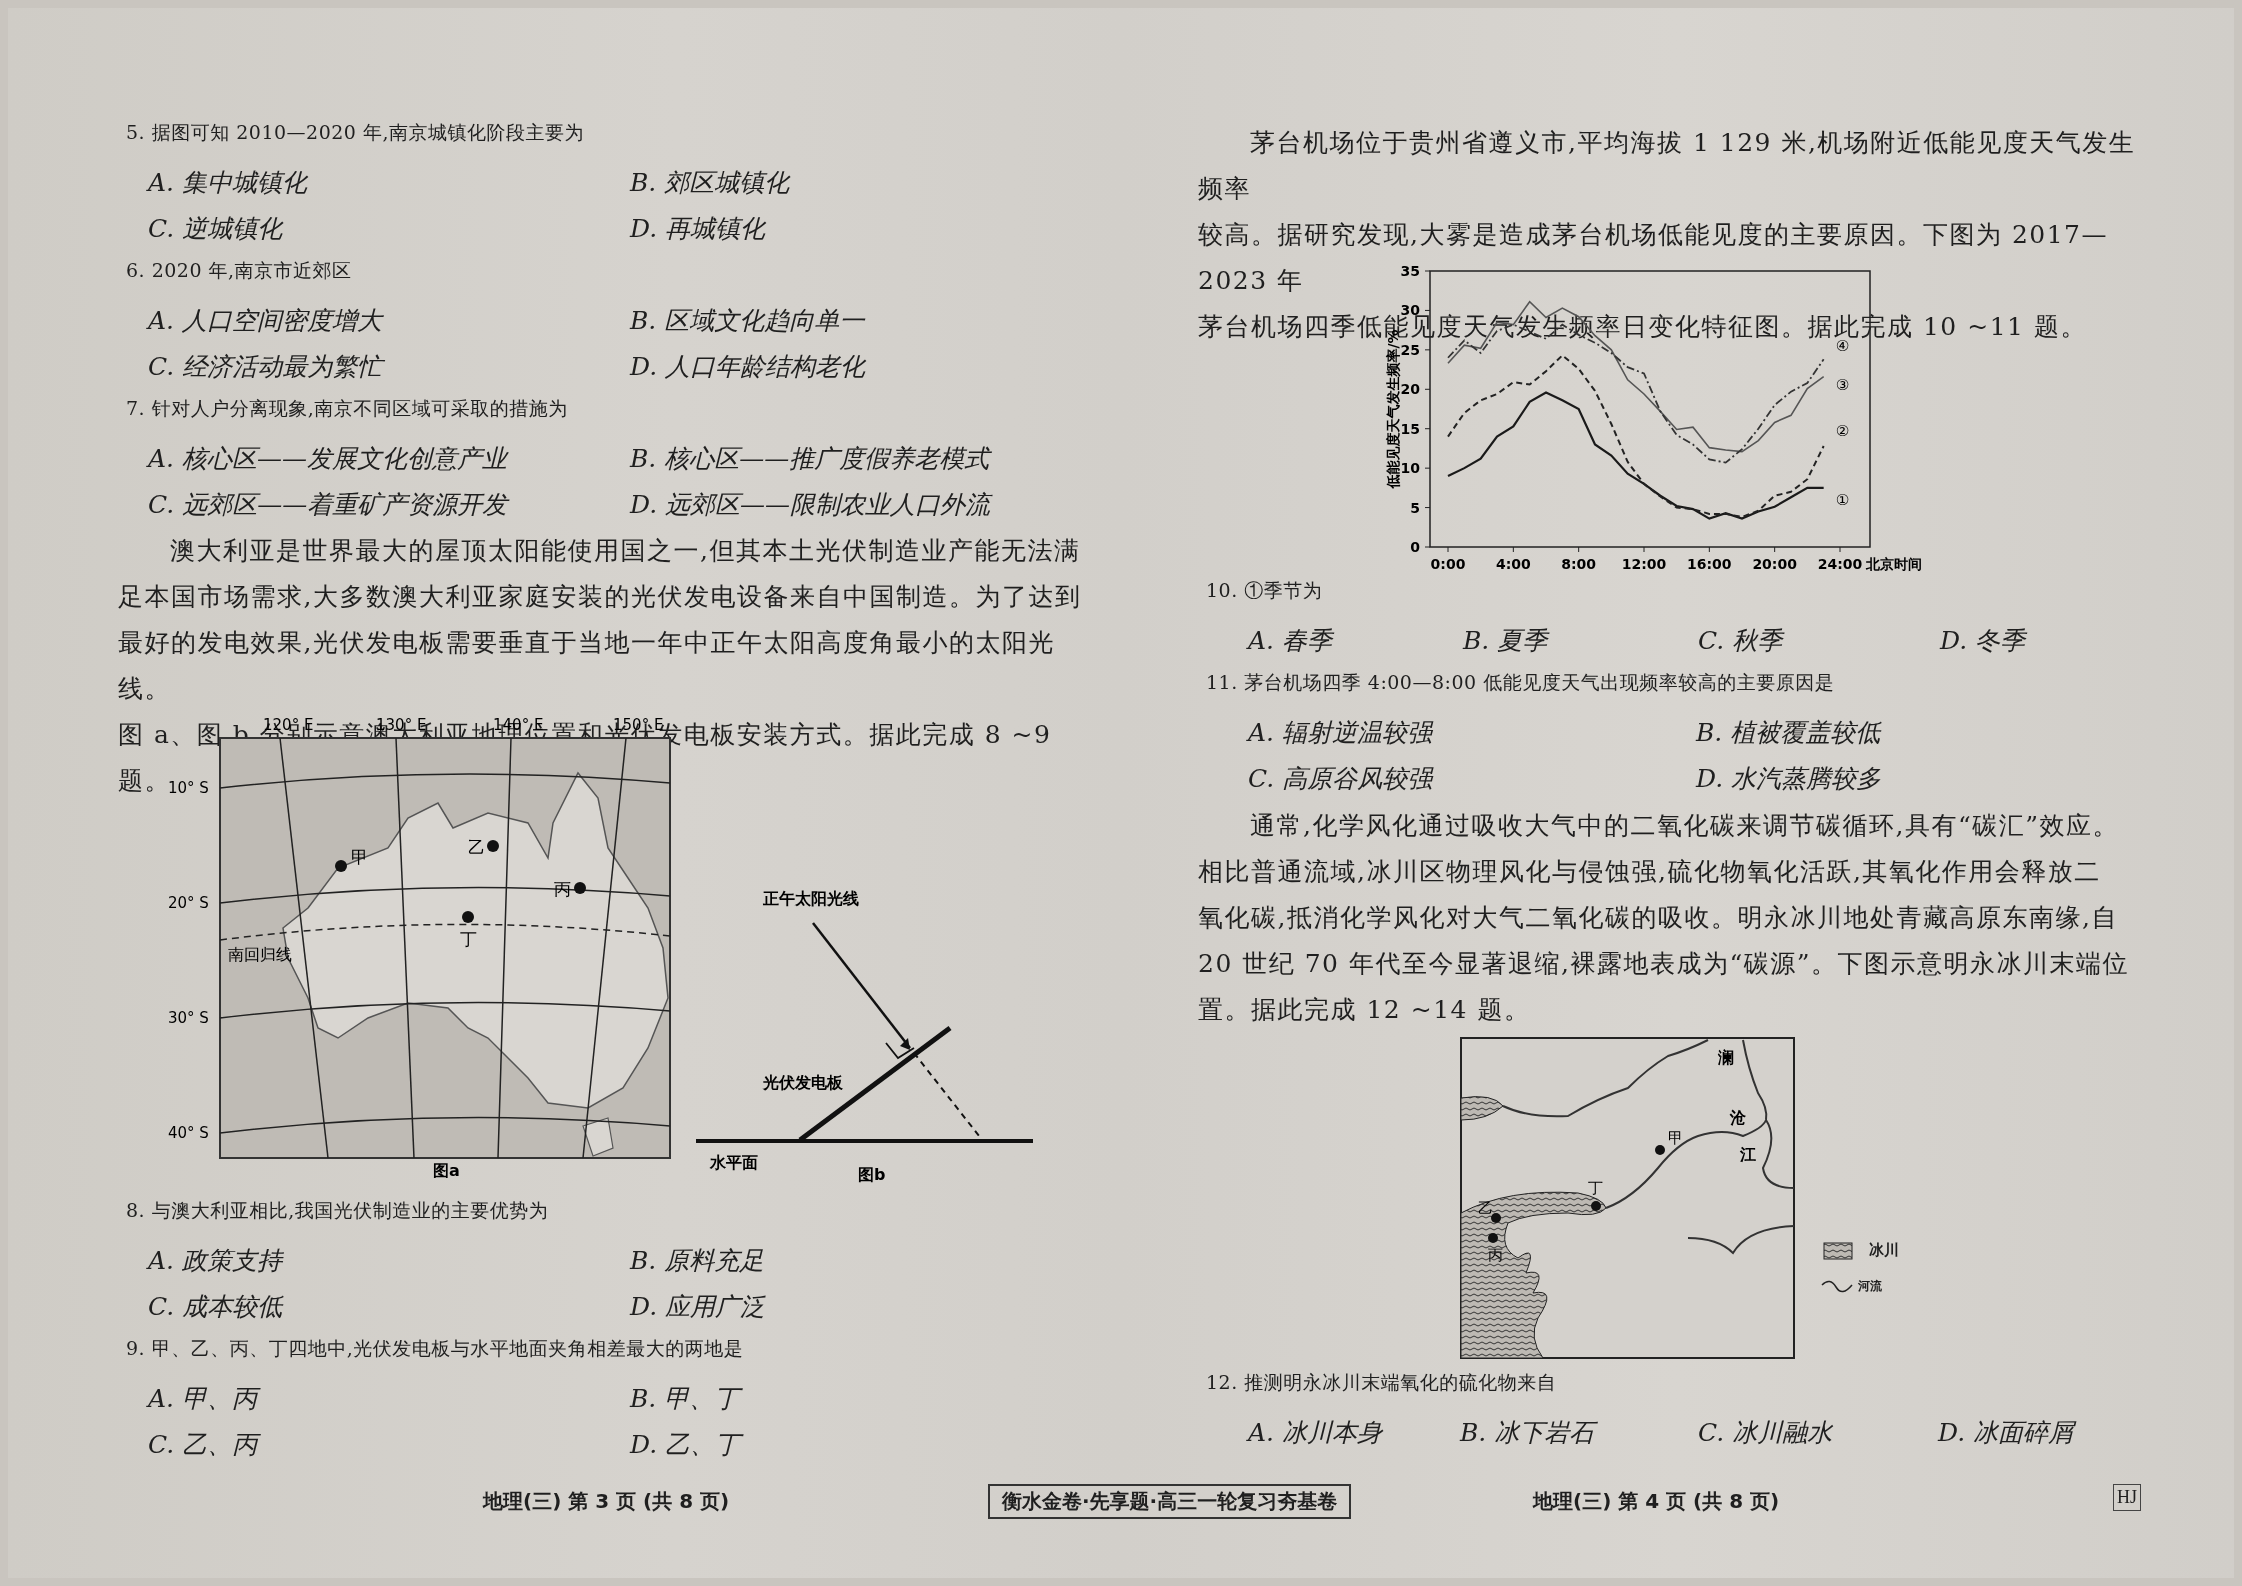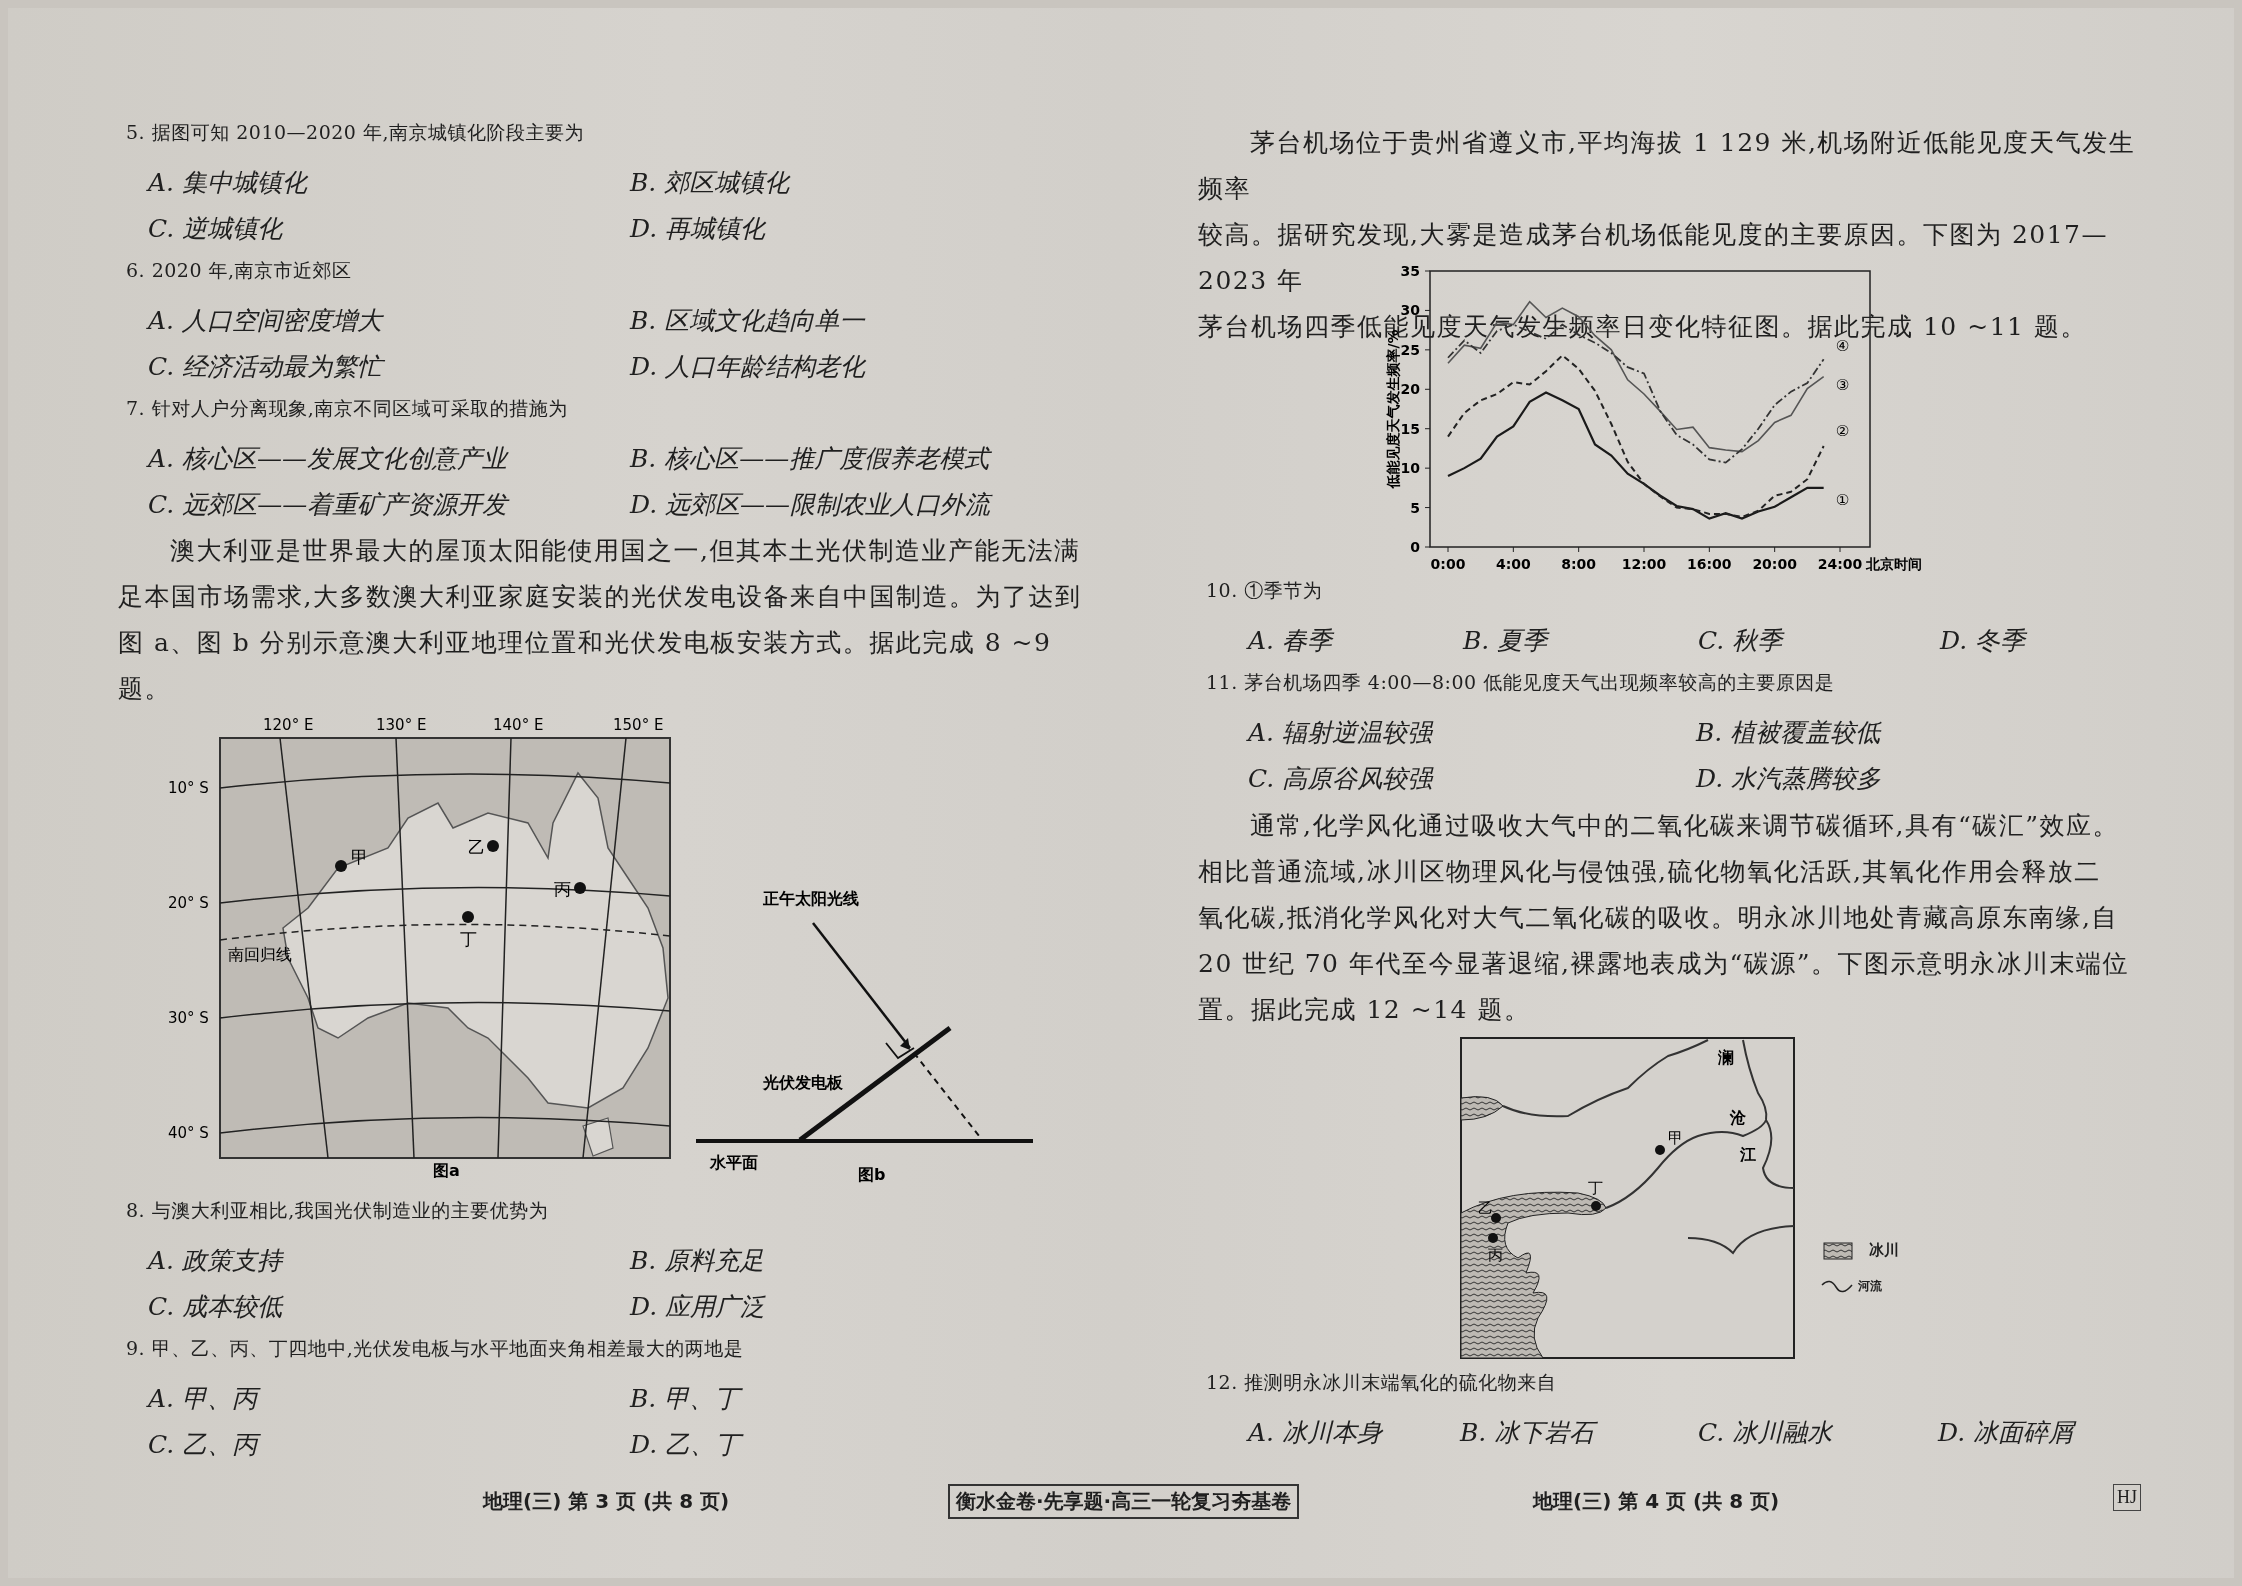--- a/index.html
+++ b/index.html
@@ -5,21 +5,21 @@
   html,body{margin:0;padding:0;}
   body{width:2242px;height:1586px;background:#c9c5bf;position:relative;overflow:hidden;
        font-family:"DejaVu Serif","Liberation Serif",serif;color:#1f1f1f;}
   .sheet{position:absolute;left:8px;top:8px;width:2226px;height:1570px;
          background:linear-gradient(90deg,#cfccc6 0%,#d6d3ce 30%,#d2cfca 50%,#d8d5d0 75%,#d1cec9 100%);}
   .q{position:absolute;font-size:19px;white-space:nowrap;letter-spacing:0.5px;margin-left:8px;}
   .para{position:absolute;font-size:25px;line-height:46px;letter-spacing:1.5px;}
   .para .indent{display:inline-block;width:52px;}
   .opt{position:absolute;font-size:25px;white-space:nowrap;font-style:italic;}
   .footer{position:absolute;font-size:20px;font-weight:bold;white-space:nowrap;font-family:"DejaVu Sans","Liberation Sans",sans-serif;}
-  .boxed{border:2px solid #333;padding:2px 6px;}
+  .boxed{border:2px solid #333;padding:2px 12px;margin-left:40px;}
   .hj{position:absolute;border:1px solid #444;font-size:18px;padding:2px 3px;font-family:"Liberation Serif",serif;}
   svg text{font-family:"DejaVu Sans","Liberation Sans",sans-serif;}
 </style>
 </head>
 <body>
 
 <div class="sheet">
 
   <div class="q" style="left:110px;top:112px">5. 据图可知 2010—2020 年,南京城镇化阶段主要为</div>
   <div class="opt" style="left:140px;top:158px">A. 集中城镇化</div>
@@ -35,20 +35,21 @@
 
   <div class="q" style="left:110px;top:388px">7. 针对人户分离现象,南京不同区域可采取的措施为</div>
   <div class="opt" style="left:140px;top:434px">A. 核心区——发展文化创意产业</div>
   <div class="opt" style="left:622px;top:434px">B. 核心区——推广度假养老模式</div>
   <div class="opt" style="left:140px;top:480px">C. 远郊区——着重矿产资源开发</div>
   <div class="opt" style="left:622px;top:480px">D. 远郊区——限制农业人口外流</div>
 
   <div class="para" style="left:110px;top:520px;width:970px">
     <div><span class="indent"></span><span>澳大利亚是世界最大的屋顶太阳能使用国之一,但其本土光伏制造业产能无法满</span></div>
     <div>足本国市场需求,大多数澳大利亚家庭安装的光伏发电设备来自中国制造。为了达到</div>
+    <div>最好的发电效果,光伏发电板需要垂直于当地一年中正午太阳高度角最小的太阳光线。</div>
     <div>图 a、图 b 分别示意澳大利亚地理位置和光伏发电板安装方式。据此完成 8 ~9 题。</div>
   </div>
 
   <svg style="position:absolute;left:100px;top:700px" width="580" height="470">
     <rect x="112" y="30" width="450" height="420" fill="#bfbbb5" stroke="#333" stroke-width="2"></rect>
 
     <path d="M200,200 L230,160 L280,140 L300,110 L330,95 L345,120 L380,105 L420,115 L440,150 L445,115 L470,65 L490,90 L500,140 L520,170 L540,200 L555,240 L560,290 L540,340 L515,380 L480,400 L440,395 L420,370 L400,350 L380,330 L360,320 L340,300 L300,295 L260,310 L230,330 L210,320 L200,290 L180,250 L175,220 Z" fill="#d9d6d1" stroke="#555" stroke-width="1.5"></path>
     <path d="M475,418 L500,410 L505,440 L485,448 Z" fill="#d9d6d1" stroke="#555" stroke-width="1.2"></path>
 
     <path d="M112,80 Q337,55 562,75" fill="none" stroke="#222" stroke-width="1.5"></path>

